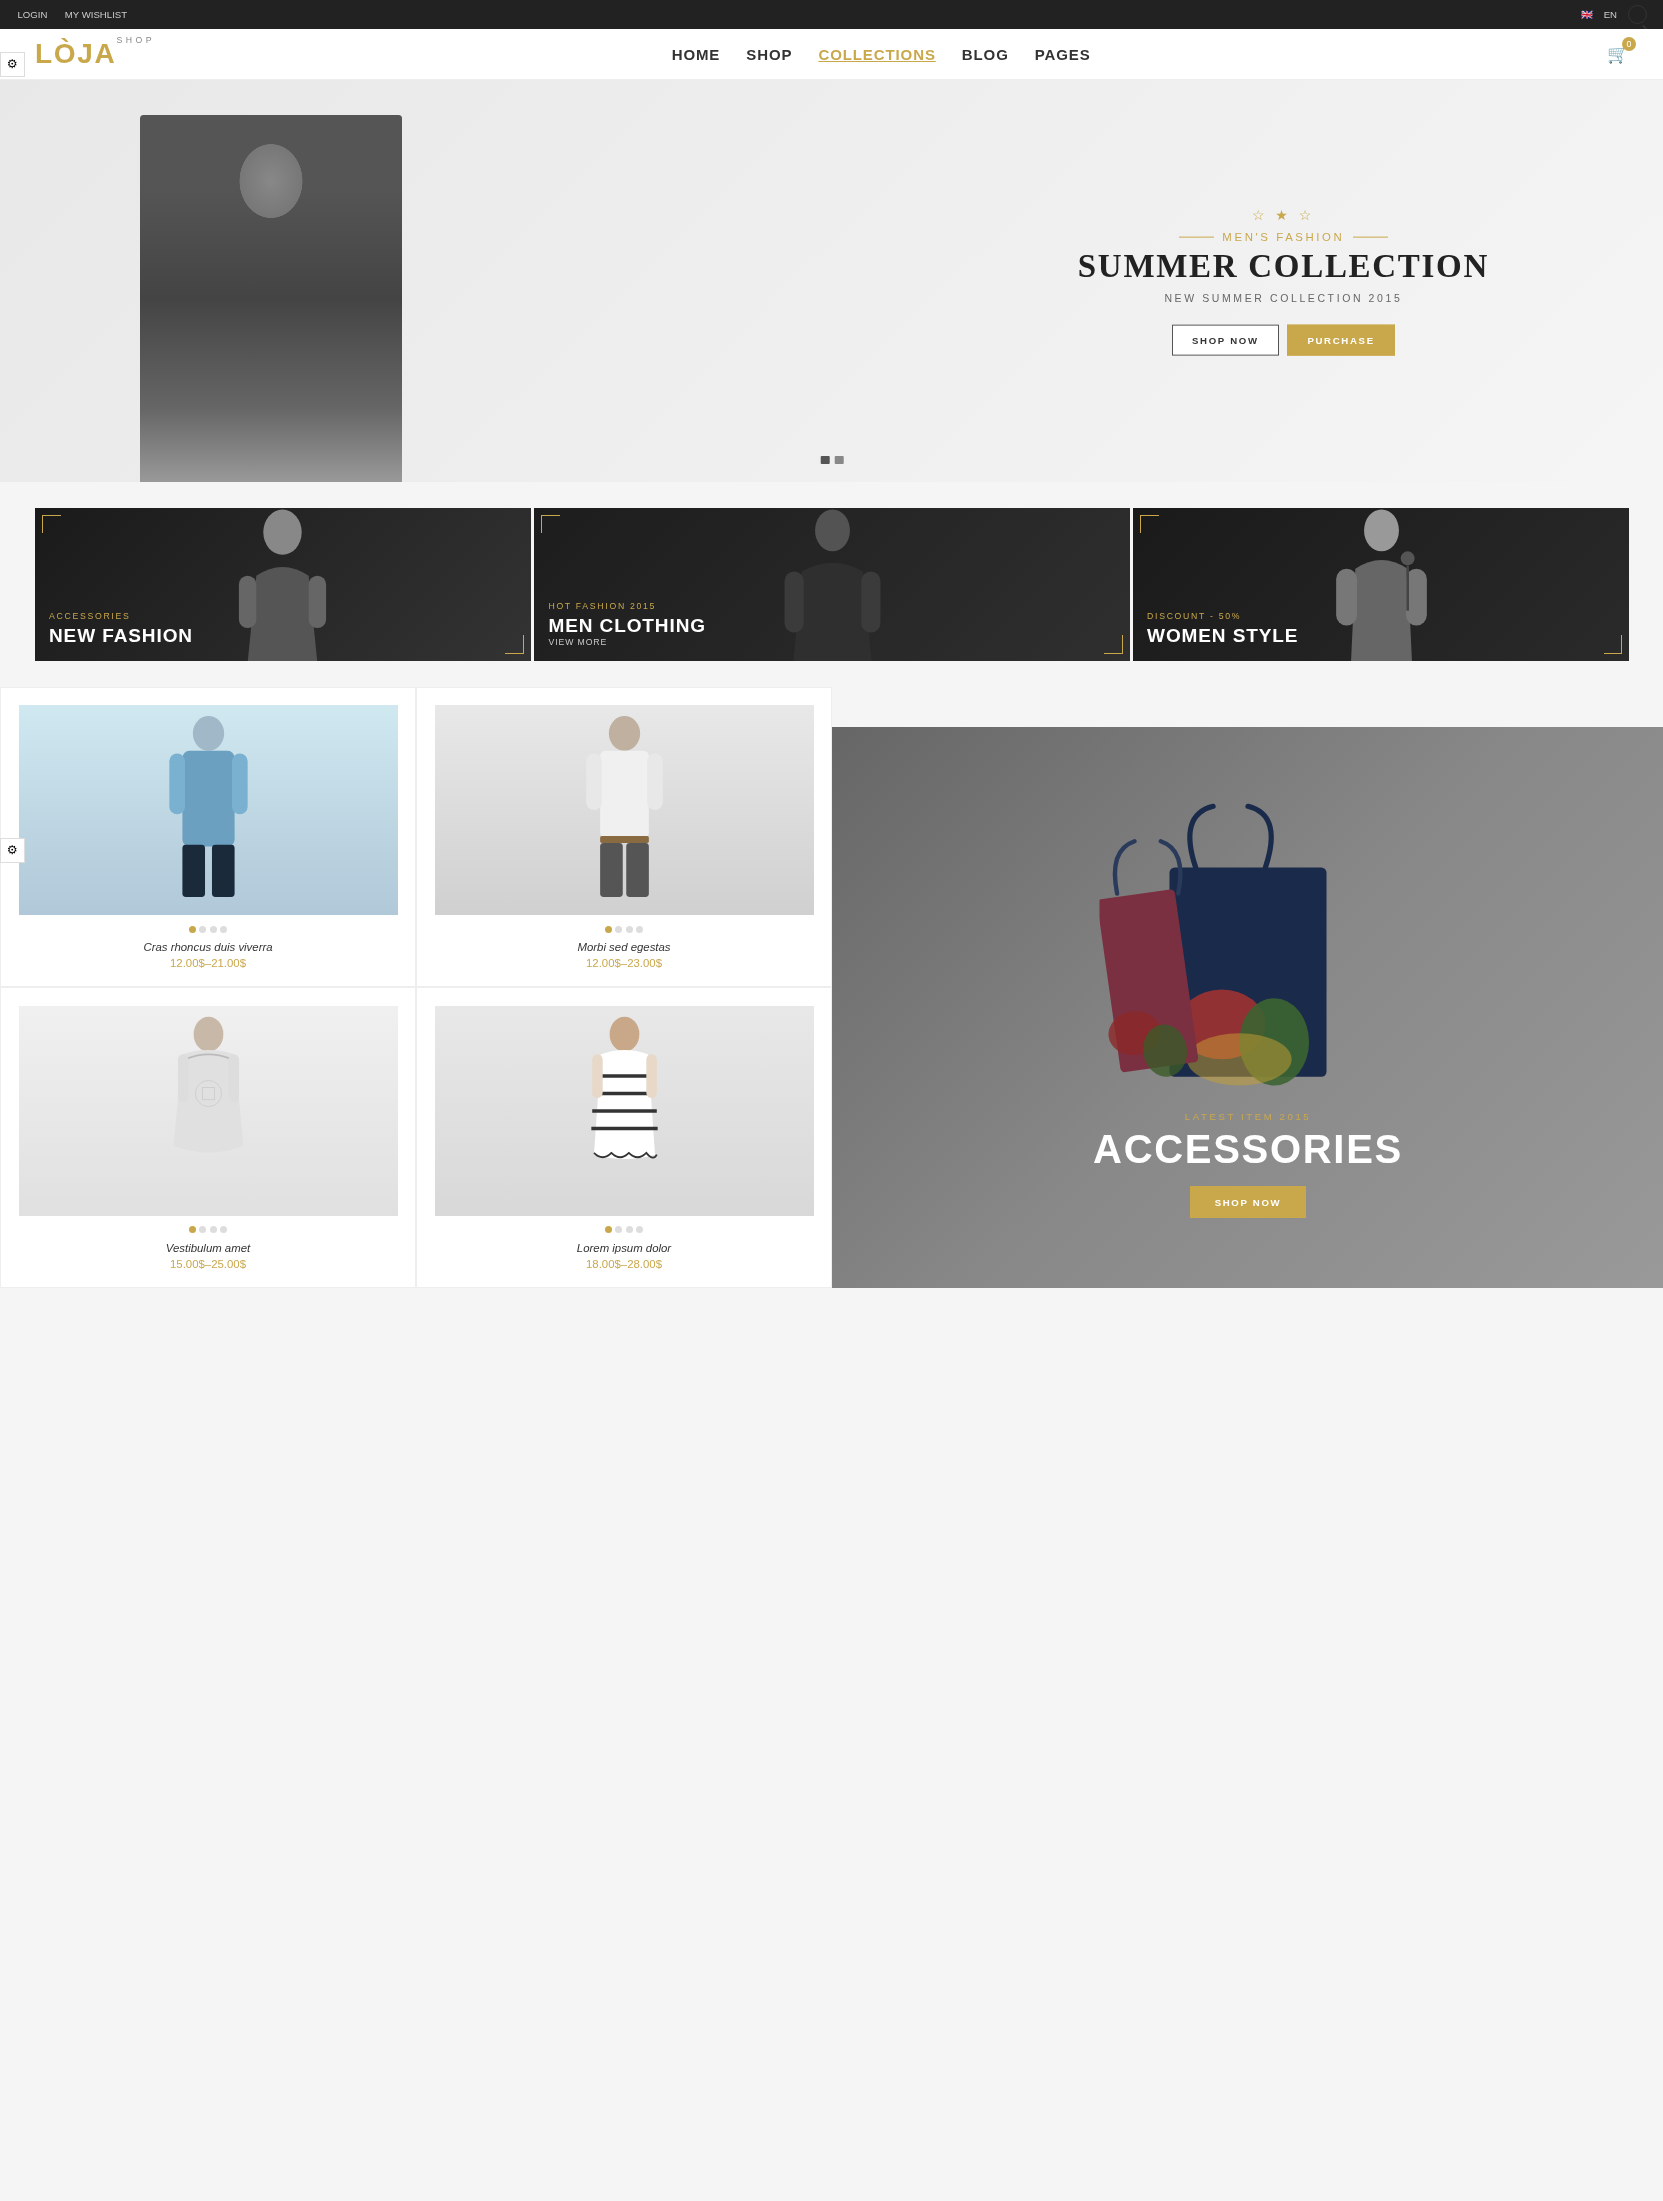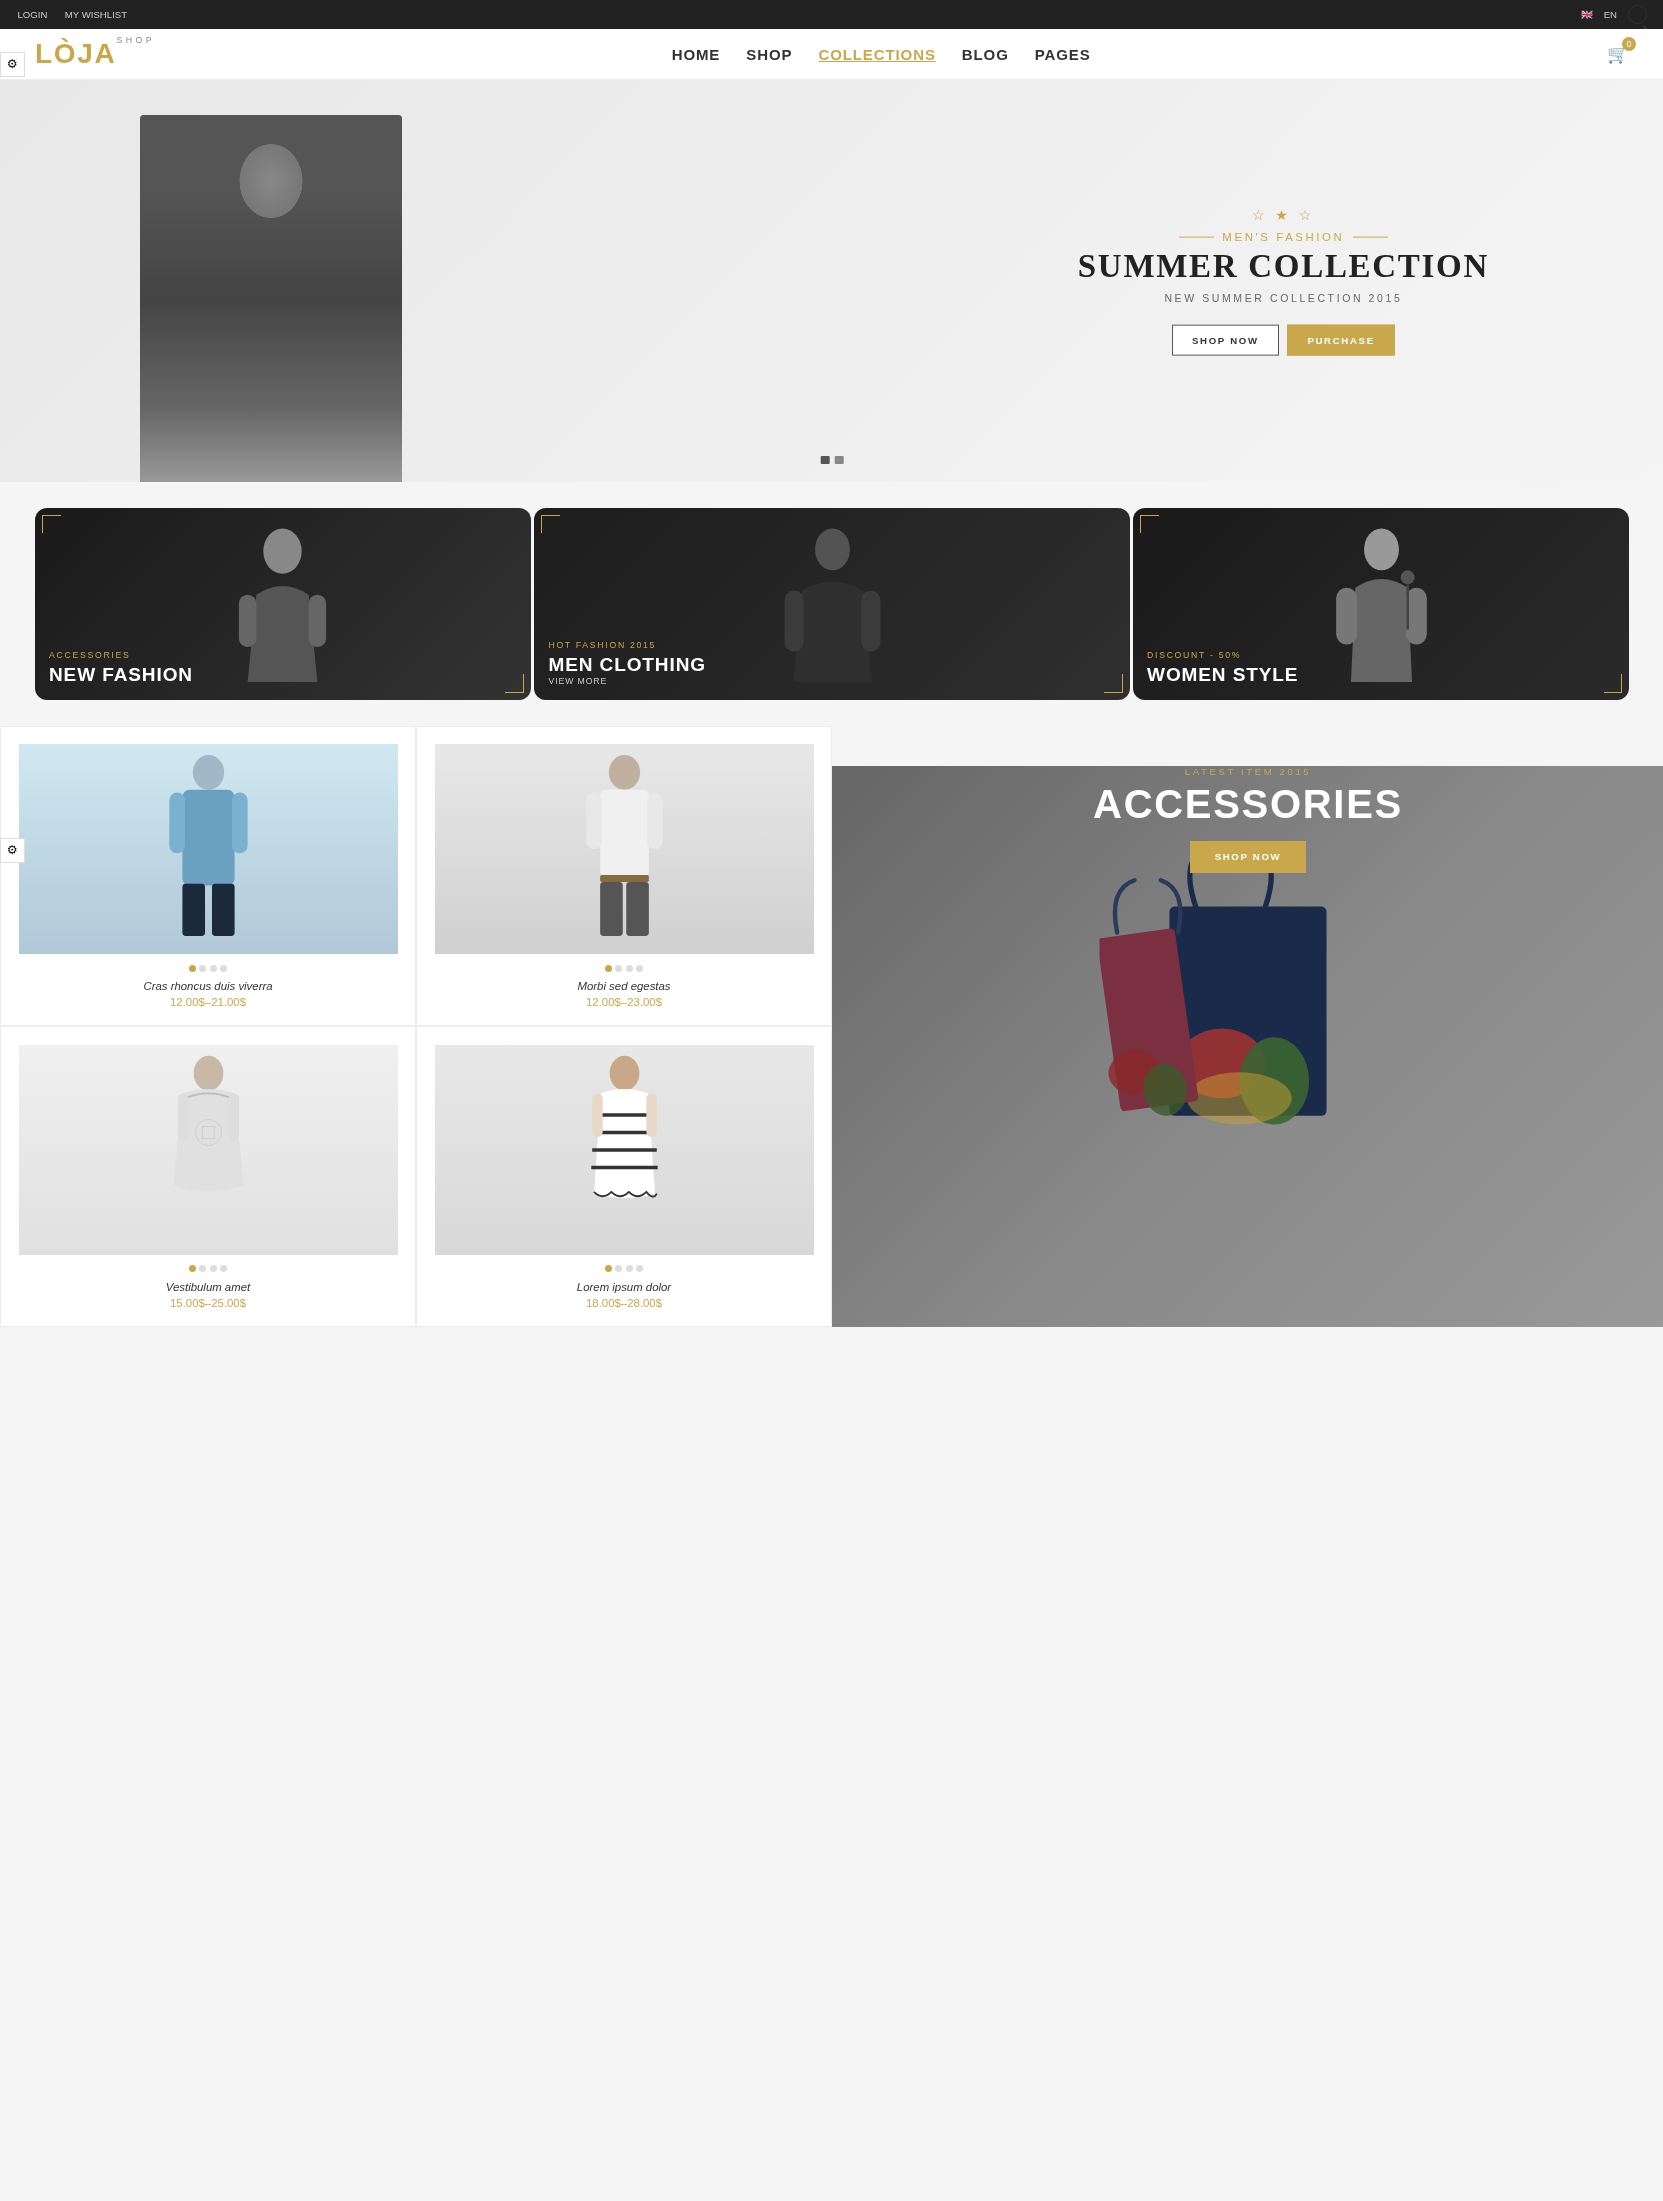--- a/index.html
+++ b/index.html
@@ -178,23 +178,22 @@
     .category-section {
       display: flex;
       gap: 3.5px;
       padding: 26px 35px;
       background: #f5f5f5;
     }
     .cat-item {
       flex: 1;
       position: relative;
       overflow: hidden;
-      height: 192px;
+      height: 153px;
       cursor: pointer;
-      border-radius: 12px;
     }
     .cat-bg {
       width: 100%;
       height: 100%;
       display: flex;
       align-items: center;
       justify-content: center;
     }
     .cat-bg-1 { background: linear-gradient(135deg, #1a1a1a 0%, #333 100%); }
     .cat-bg-2 { background: linear-gradient(135deg, #2a2a2a 0%, #444 100%); }
@@ -297,21 +296,21 @@
     .product-name { font-size: 11.4px; color: #333; margin-bottom: 3.5px; font-style: italic; }
     .product-price { font-size: 11.4px; color: #c9a84c; }
 
     
     .right-banner {
       flex: 0 0 50%;
       background: linear-gradient(135deg, #666 0%, #888 50%, #999 100%);
       position: relative;
       min-height: 524px;
       display: flex;
-      align-items: flex-start;
+      align-items: flex-end;
       justify-content: center;
       padding-bottom: 70px;
       margin-top: 40px;
     }
     .banner-content {
       text-align: center;
       z-index: 2;
       position: relative;
     }
     .banner-label {

